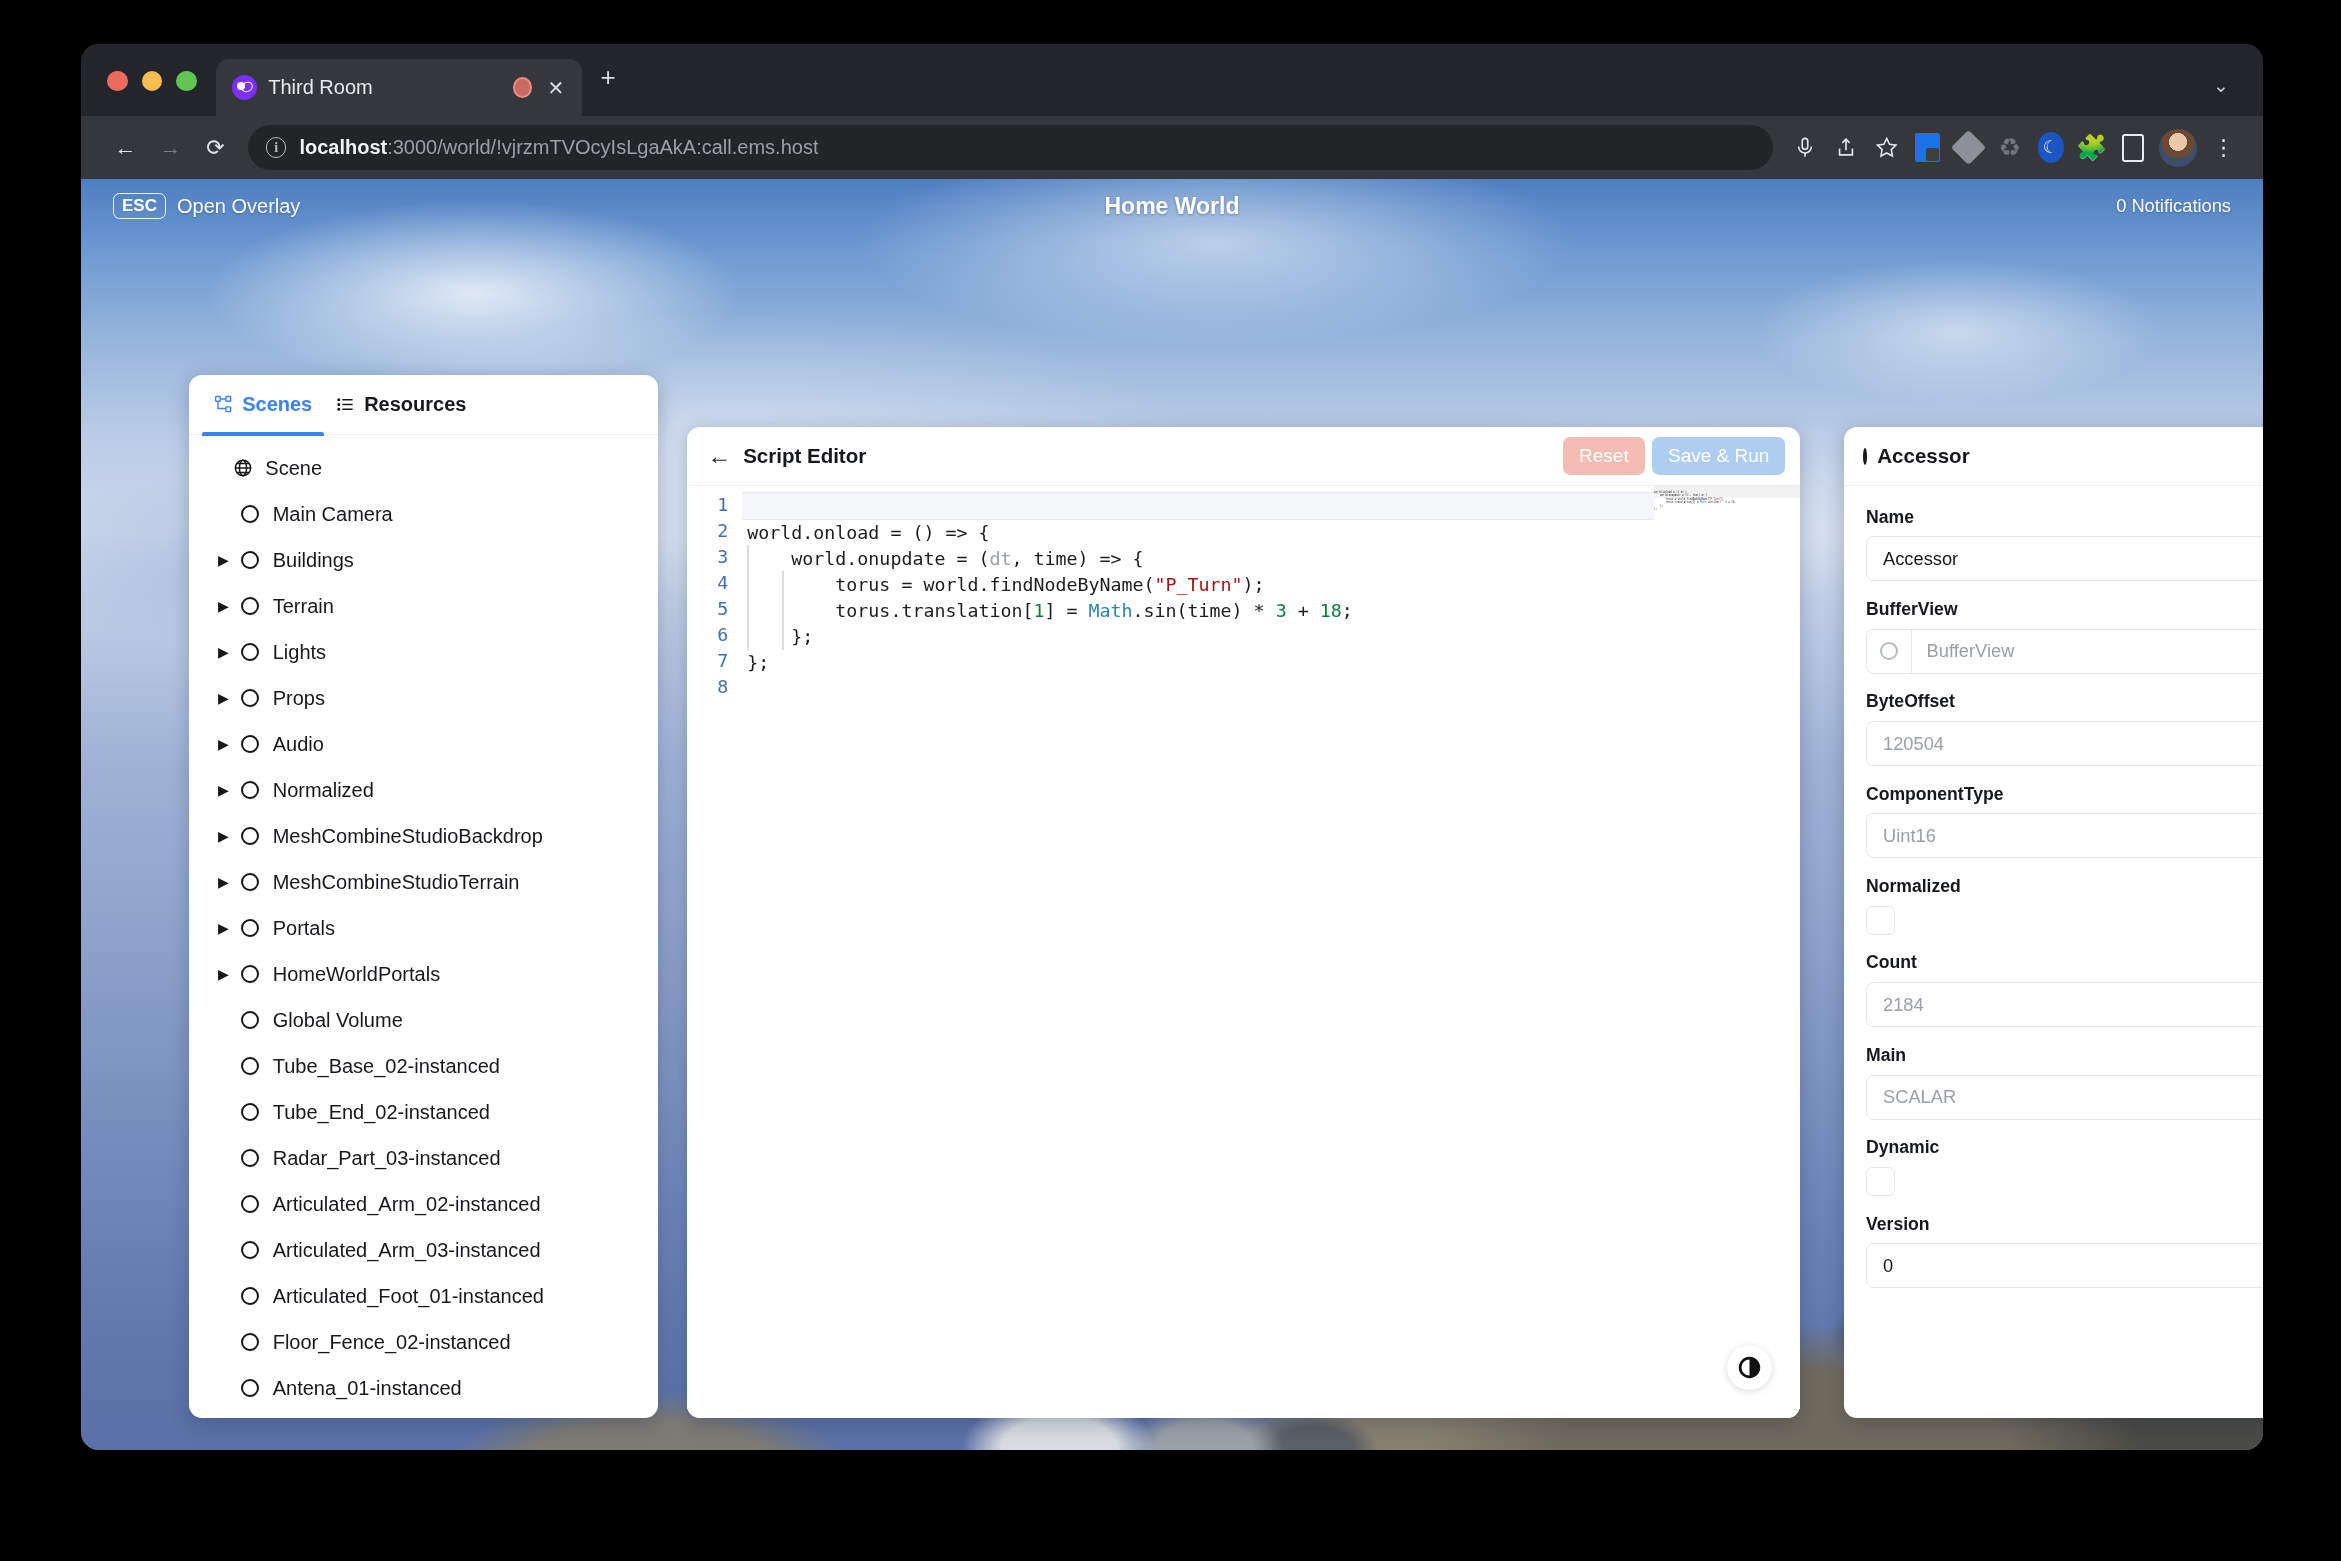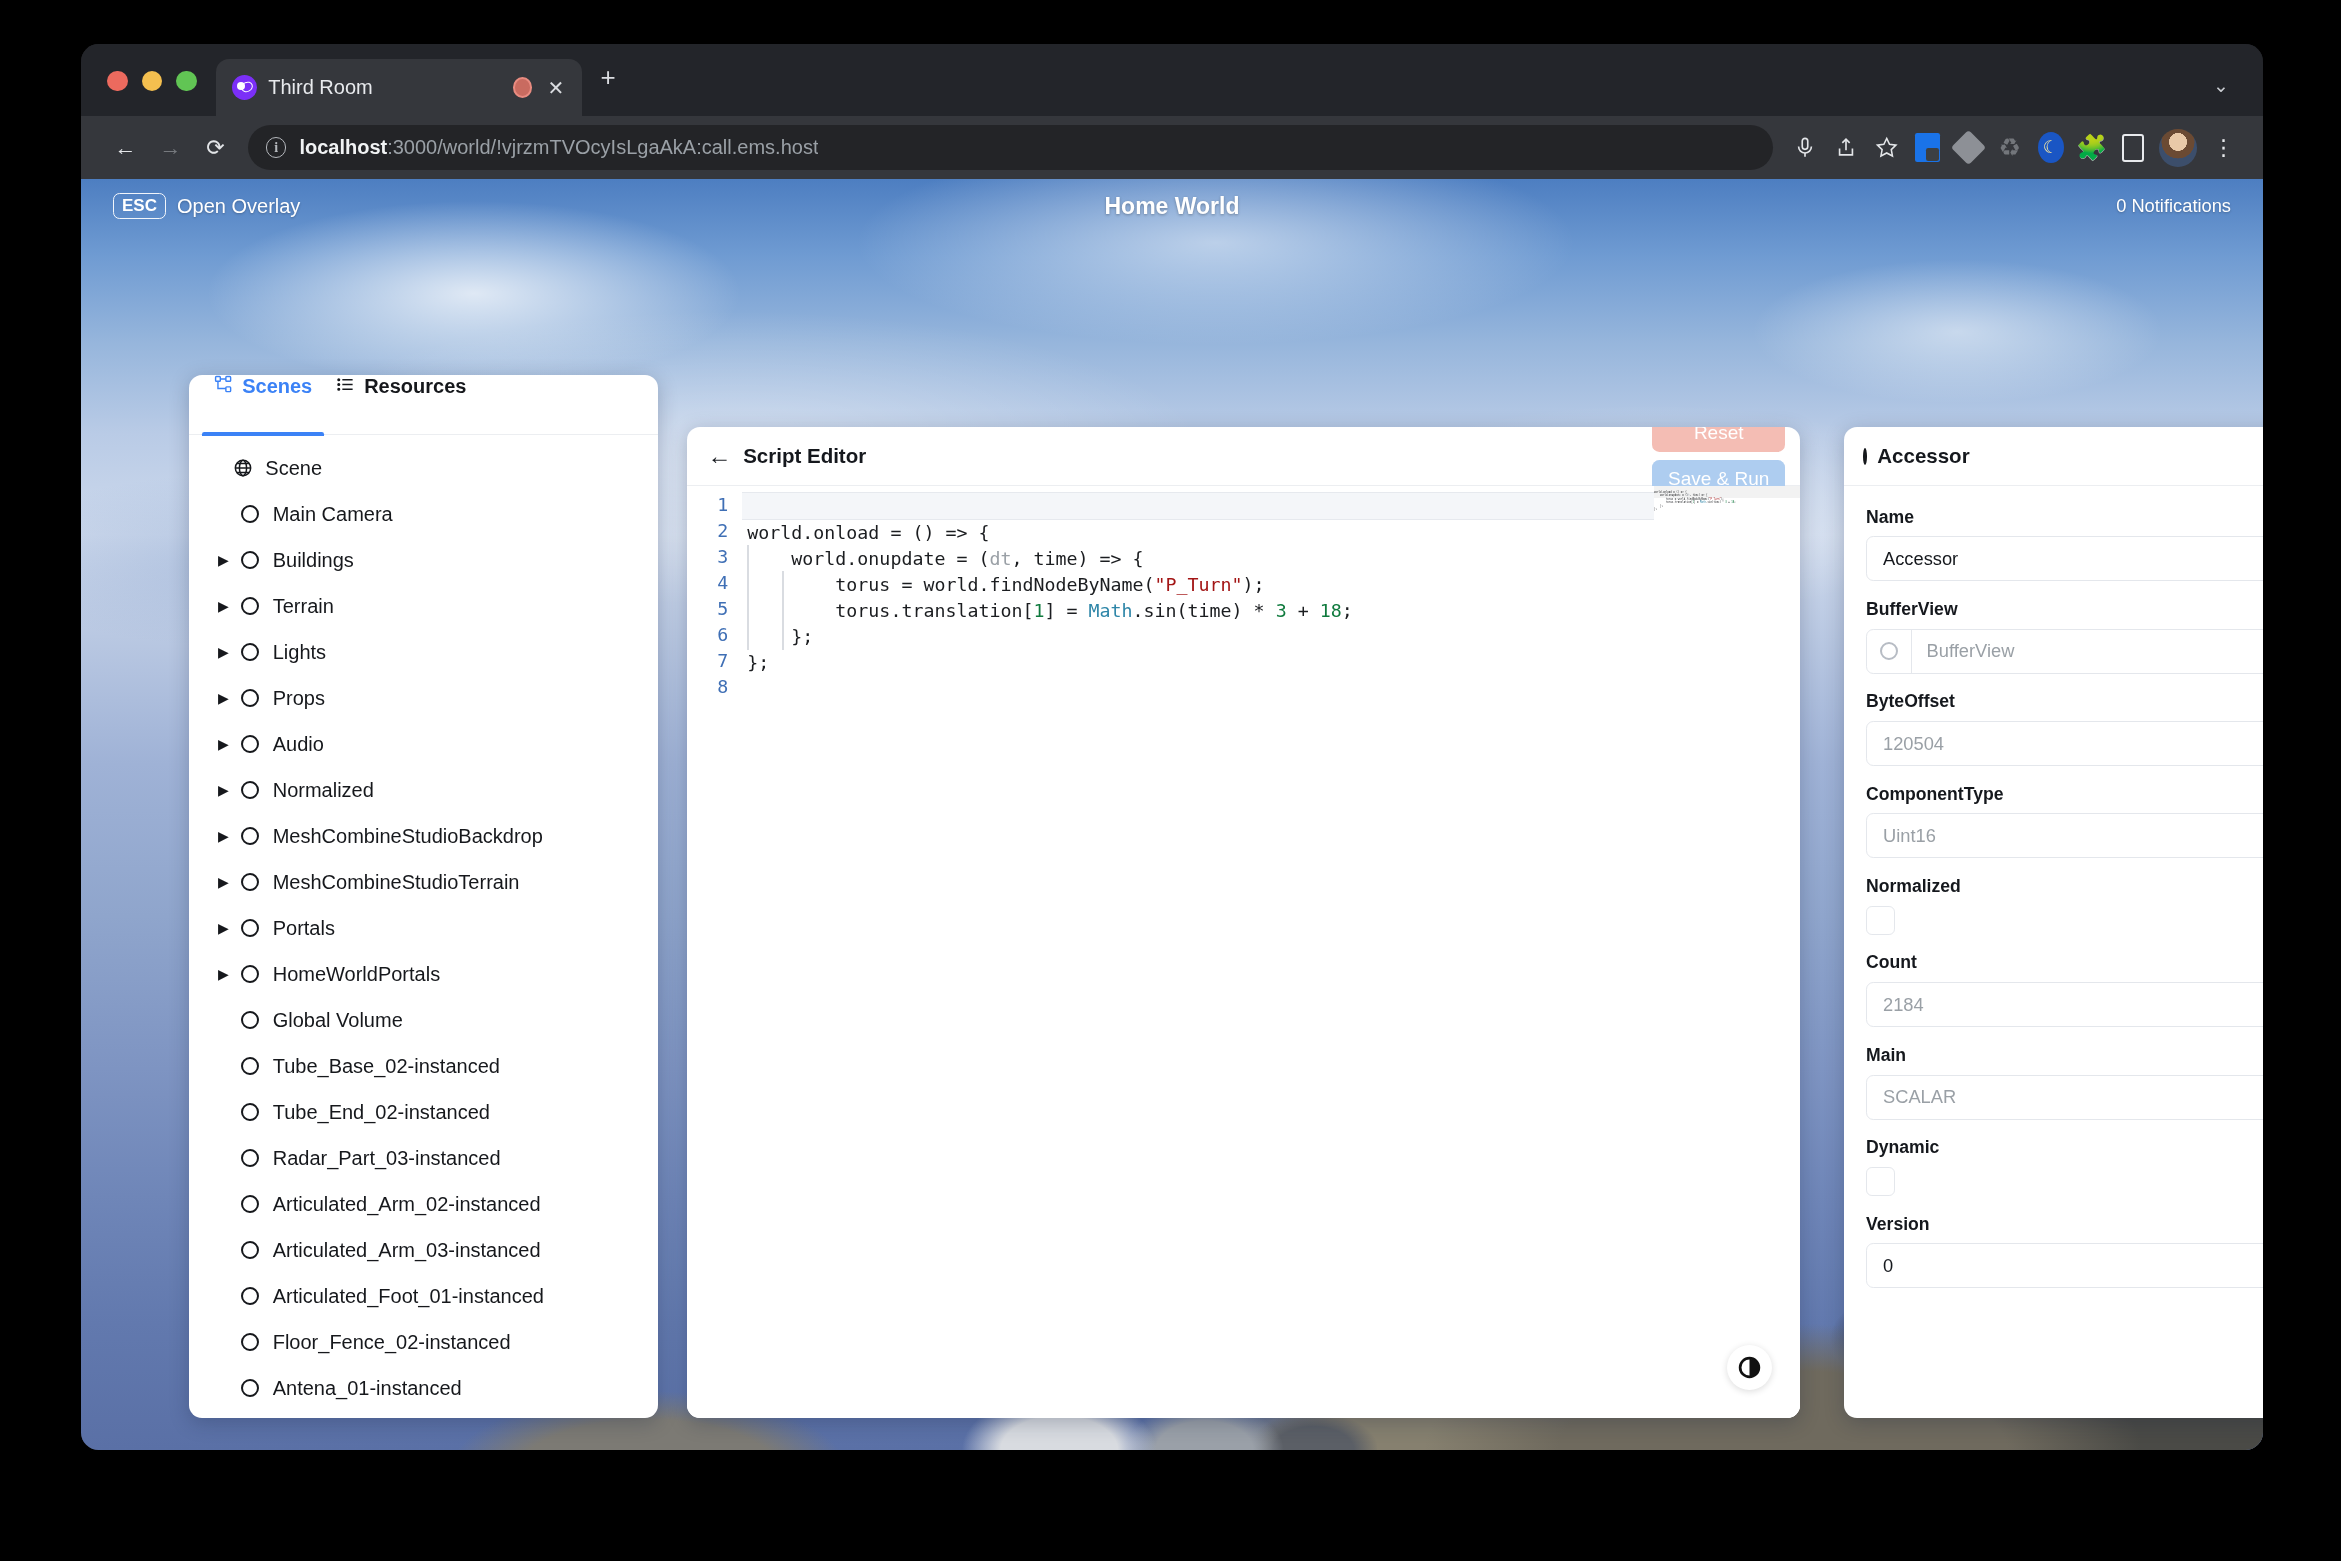--- a/index.html
+++ b/index.html
@@ -250,21 +250,21 @@
   
   #hierarchy-panel { left: 108px; top: 196px; width: 469px; bottom: 32px; }
   #hierarchy-tabs {
     display: flex; align-items: stretch;
     height: 60px;
     border-bottom: 1.5px solid #eceef1;
     padding: 0 13px;
     flex: none;
   }
   .h-tab {
-    display: flex; gap: 9.5px;
+    display: flex; align-items: center; gap: 9.5px;
     padding: 0 11.7px;
     font-size: 20px; font-weight: 700;
     color: #16181c;
     cursor: pointer;
     position: relative;
   }
   .h-tab.active { color: #3b82f6; }
   .h-tab.active::after {
     content: ""; position: absolute; left: 0; right: 0; bottom: -1.5px;
     height: 3.7px; background: #3b82f6; border-radius: 2.2px 2.2px 0 0;
@@ -301,21 +301,21 @@
   #script-panel { left: 606px; top: 248px; width: 1113px; bottom: 32px; }
   #script-header {
     height: 59px; flex: none;
     display: flex; align-items: center;
     padding: 0 14.6px 0 20.5px;
     border-bottom: 1.5px solid #eceef1;
     position: relative;
   }
   #back-arrow { font-size: 24px; color: #15181d; margin-right: 11.7px; cursor: pointer; line-height: 1; }
   #script-title { font-size: 20.5px; font-weight: 700; color: #15181d; }
-  #script-actions { margin-left: auto; display: flex; gap: 7.3px; flex-direction: column; }
+  #script-actions { margin-left: auto; display: flex; gap: 7.3px; }
   .btn {
     border: none; border-radius: 7.3px;
     font-size: 19px; color: #fff;
     padding: 8px 16px;
     font-family: "Liberation Sans", sans-serif;
     cursor: pointer;
   }
   #reset-button { background: #f4bdb4; }
   #save-run-button { background: #aecdf0; }
 

